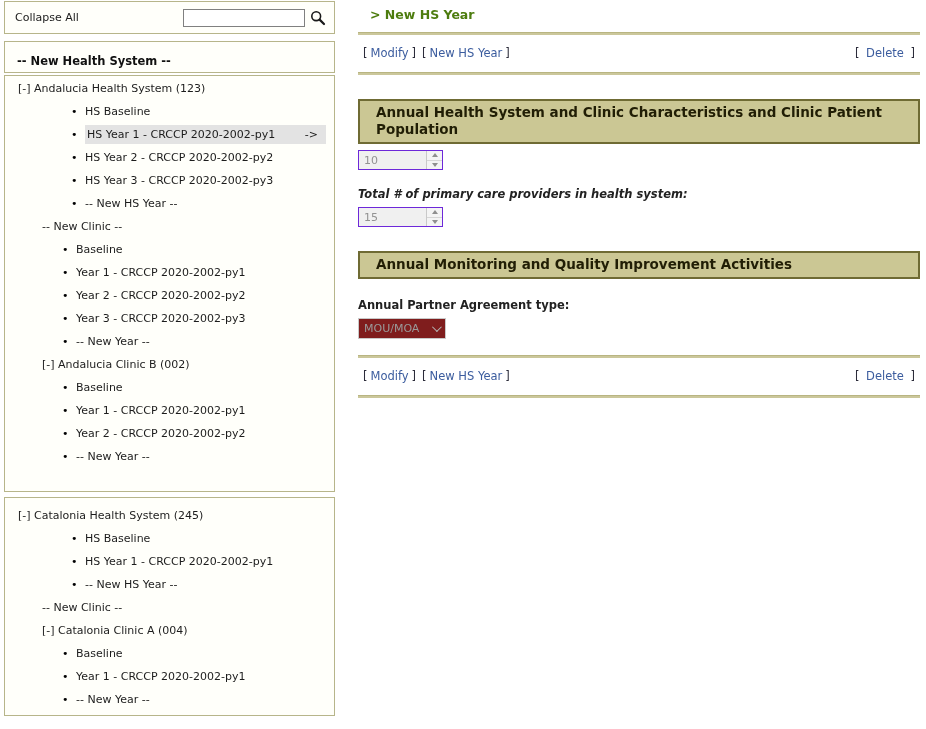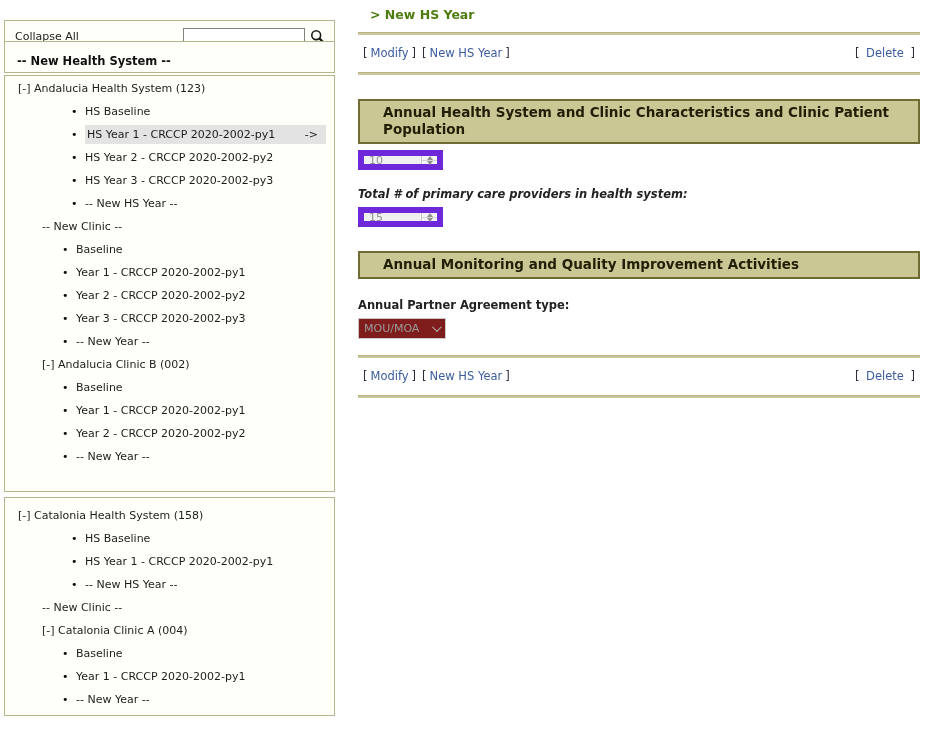--- a/index.html
+++ b/index.html
@@ -1,21 +1,21 @@
 <!DOCTYPE html>
 <html><head>
 <meta charset="utf-8">
 <style>
   * { margin:0; padding:0; box-sizing:border-box; }
   html,body { width:926px; height:729px; background:#ffffff; overflow:hidden;
     font-family:"DejaVu Sans","Liberation Sans",sans-serif; }
 
   
   .lbox { position:absolute; left:4px; width:331px; border:1px solid #b7b58a; background:#fffffa; }
-  #box-toolbar { top:20px; height:33px; display:flex; align-items:center; padding:0 8px 0 10px; }
+  #box-toolbar { top:1px; height:33px; display:flex; align-items:center; padding:0 8px 0 10px; }
   .collapse-all { font-size:11px; color:#1c1c1c; cursor:pointer; }
   .search-wrap { margin-left:auto; display:flex; align-items:center; }
   .search-input { width:122px; height:18px; border:1px solid #808080; background:#ffffff;
     font-size:11px; padding:0 3px; outline:none; font-family:inherit; }
   .mag { margin-left:5px; display:inline-block; width:16px; height:16px; cursor:pointer; }
 
   #box-newhs { top:41px; height:32px; padding:8px 12px; }
   .newhs-label { font-size:11.5px; font-weight:bold; color:#111111; cursor:pointer; }
 
   #box-tree1 { top:75px; height:417px; padding-top:1px; overflow:hidden; }
@@ -37,26 +37,26 @@
   .rpanel { position:absolute; left:358px; top:0; width:562px; }
   .r-title { margin:7px 0 10px 12px; font-size:12.5px; font-weight:bold; color:#4d7c0f; }
   .sep { height:3px; background:#cbc79b; border-top:1px solid #b9b582; }
   .action-row { display:flex; align-items:center; padding:11px 2px 12px 2px; font-size:11.5px; }
   .action-left { display:flex; align-items:center; }
   .action-right { margin-left:auto; }
   .br { color:#2c2c3a; margin:0 3px; }
   .lnk { color:#3b5c9e; text-decoration:none; cursor:pointer; }
 
   .section-bar { margin-top:24px; background:#cbc794; border:2px solid #6f6b34;
-    padding:3px 8px 4px 23px; font-size:13.5px; line-height:17px; font-weight:bold; color:#211e05; }
+    padding:3px 8px 4px 16px; font-size:13.5px; line-height:17px; font-weight:bold; color:#211e05; }
 
   .f-label { margin-top:23px; font-size:11.5px; font-weight:bold; color:#222222; }
   .f-label.tight { margin-top:17px;font-style:italic; }
 
-  .numfield { margin-top:6px; width:85px; height:20px; border:6px solid #6d28d9; background:#f0f0f0;
+  .numfield { margin-top:6px; width:85px; height:20px; border:1px solid #6d28d9; background:#f0f0f0;
     display:flex; align-items:stretch; }
   .numval { flex:1; display:flex; align-items:center; padding-left:5px; font-size:11px; color:#929292; }
   .spin { width:16px; display:flex; flex-direction:column; border-left:1px solid #c9c9c9; background:#f4f4f4; }
   .spin-half { flex:1; display:flex; align-items:center; justify-content:center; cursor:default; }
   .spin-half.up { border-bottom:1px solid #d6d6d6; }
   .tri-up { width:0; height:0; border-left:3px solid transparent; border-right:3px solid transparent;
     border-bottom:4px solid #8f8f8f; }
   .tri-dn { width:0; height:0; border-left:3px solid transparent; border-right:3px solid transparent;
     border-top:4px solid #8f8f8f; }
 
@@ -154,21 +154,21 @@
       <span class="rtxt">Year 2 - CRCCP 2020-2002-py2</span>
     </div>
   <div class="trow b-cl">
       <span class="bullet">•</span>
       <span class="rtxt">-- New Year --</span>
     </div>
 </div>
 
 <div class="lbox" id="box-tree2">
   <div class="trow lvl1">
-      <span class="rtxt">[-] Catalonia Health System (158)</span>
+      <span class="rtxt">[-] Catalonia Health System (245)</span>
     </div>
   <div class="trow b-hs">
       <span class="bullet">•</span>
       <span class="rtxt">HS Baseline</span>
     </div>
   <div class="trow b-hs">
       <span class="bullet">•</span>
       <span class="rtxt">HS Year 1 - CRCCP 2020-2002-py1</span>
     </div>
   <div class="trow b-hs">

